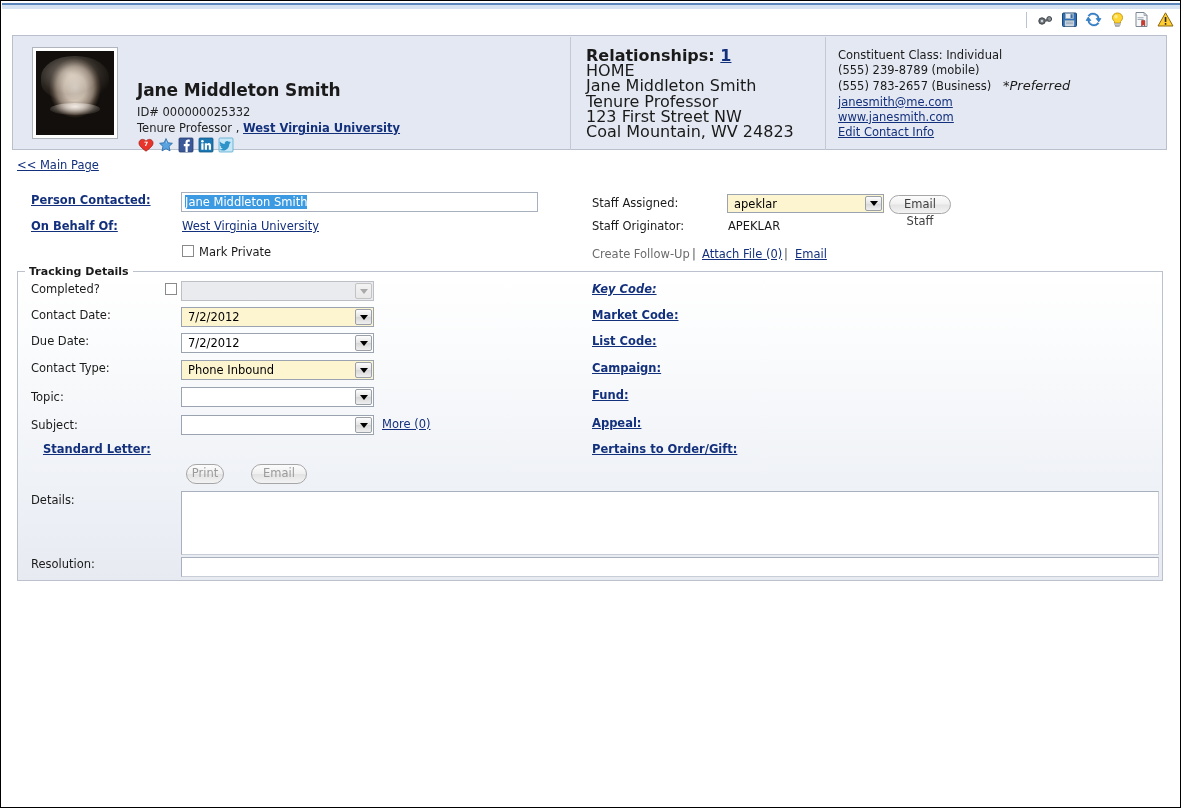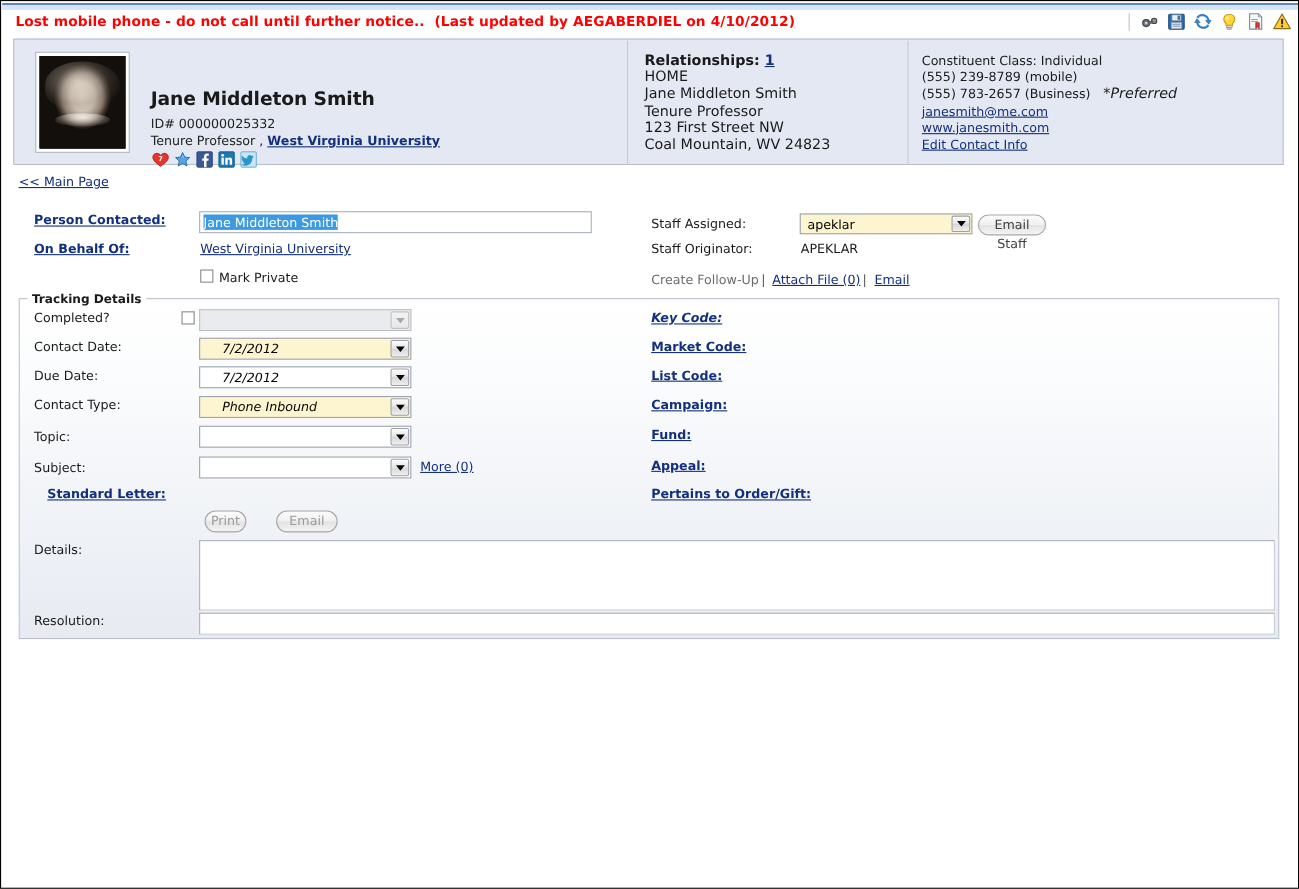--- a/index.html
+++ b/index.html
@@ -137,21 +137,21 @@
     gap: 4px;
   }
   .ch-social .s-ico { width: 16px; height: 16px; display: block; cursor: pointer; }
 
   .ch-divider1 { position: absolute; left: 557px; top: 1px; width: 1px; height: 113px; background: #c3c8d4; }
   .ch-divider2 { position: absolute; left: 812px; top: 1px; width: 1px; height: 113px; background: #c3c8d4; }
 
   .ch-rel {
     position: absolute;
     left: 573px; top: 12px;
-    font-size: 13px;
+    font-size: 16px;
     line-height: 15.2px;
     color: #1a1a1a;
   }
   .ch-rel .hd { font-weight: bold; }
   .ch-rel .hd a { color: #13307c; text-decoration: underline; }
 
   .ch-contact {
     position: absolute;
     left: 825px; top: 12px;
     font-size: 11.5px;
@@ -308,22 +308,22 @@
     position: absolute;
     width: 193px; height: 20px;
     box-sizing: border-box;
     border: 1px solid #9ba3b0;
     background: #fff;
     cursor: pointer;
   }
   .field-dd.yellow { background: #fdf5cf; }
   .field-dd.disabled { background: #e9ebee; border-color: #bcc0c6; cursor: default; }
   .field-dd .v {
-    position: absolute; left: 20px; top: 2px;
-    font-size: 11.5px; color: #000; font-style: italic;
+    position: absolute; left: 6px; top: 2px;
+    font-size: 11.5px; color: #000;
   }
   .field-dd .dd-btn { width: 17px; height: 16px; }
 
   .completed-box {
     position: absolute;
     left: 164px; top: 282px;
     width: 12px; height: 12px;
     box-sizing: border-box;
     border: 1px solid #8a8a8a;
     background: #fff;
@@ -357,24 +357,20 @@
   }
 </style>
 </head>
 <body>
 
 <div class="page-frame">
 
   <div class="top-blue-bar"></div>
 
   <div class="alert-row">
-    <div class="alert-text">
-      <span>Lost mobile phone - do not call until further notice..</span>
-      &nbsp;<span>(Last updated by AEGABERDIEL on 4/10/2012)</span>
-    </div>
 
     <div class="toolbar">
       <div class="sep"></div>
 
       <svg class="tb-ico" viewBox="0 0 17 17">
         <ellipse cx="5" cy="10" rx="3.2" ry="3.2" fill="#6b7176" stroke="#3f4448" stroke-width="1"></ellipse>
         <ellipse cx="12.2" cy="8" rx="2.4" ry="2.4" fill="#8d9399" stroke="#3f4448" stroke-width="1"></ellipse>
         <rect x="6.5" y="8.2" width="5" height="2.4" fill="#5a6065" transform="rotate(-12 9 9.4)"></rect>
         <ellipse cx="5" cy="10" rx="1.3" ry="1.3" fill="#cfd4d8"></ellipse>
       </svg>

